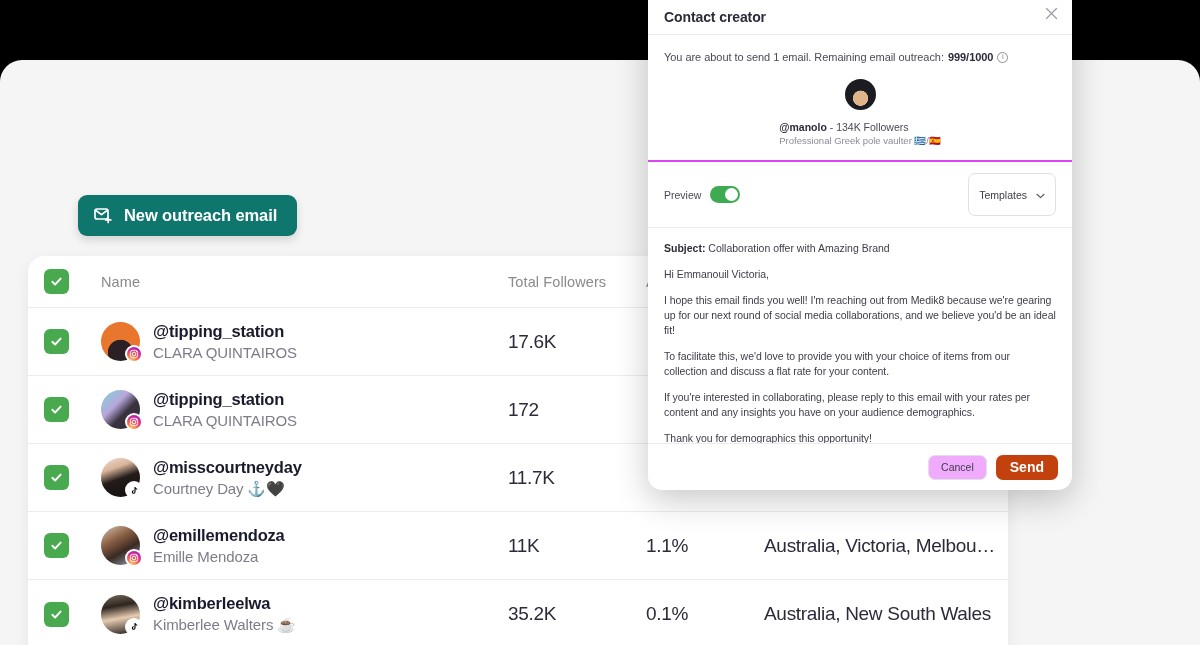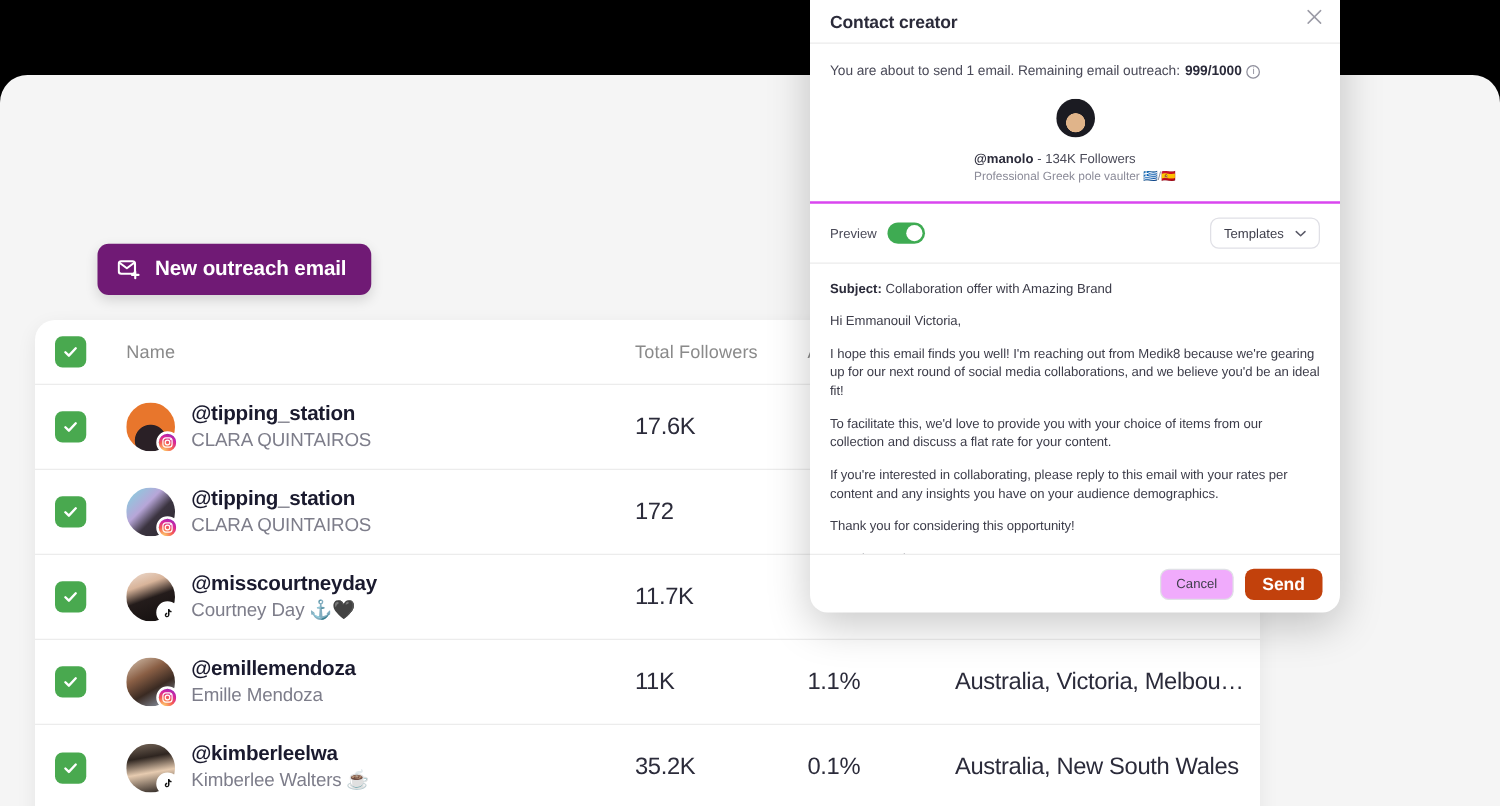--- a/index.html
+++ b/index.html
@@ -23,21 +23,21 @@
     overflow: hidden;
   }
 
   
   .new-outreach-btn {
     position: absolute;
     left: 78px; top: 135px;
     height: 41px;
     padding: 0 20px 0 16px;
     display: flex; align-items: center; gap: 11px;
-    background: #701a75;
+    background: #0f766e;
     color: #ffffff;
     border: none; border-radius: 9px;
     font-size: 16.5px; font-weight: bold;
     letter-spacing: -0.1px;
     cursor: pointer;
     box-shadow: 0 4px 10px rgba(0,0,0,0.14);
   }
   .new-outreach-btn .env-icon { display: flex; align-items: center; }
 
   
@@ -165,21 +165,21 @@
   .toggle {
     width: 30px; height: 17px; border-radius: 9px;
     background: #3eab52; position: relative; cursor: pointer;
   }
   .toggle .knob {
     position: absolute; right: 2px; top: 2px;
     width: 13px; height: 13px; border-radius: 50%; background: #fff;
   }
   .templates-btn {
     display: flex; align-items: center; gap: 9px;
-    height: 25px; padding: 0 10px;
+    height: 43px; padding: 0 10px;
     border: 1px solid #e0e0e6; border-radius: 7px;
     background: #fff; font-size: 10.5px; color: #3d3d4a;
     cursor: pointer;
   }
 
   .mail-body { flex: 1 1 auto; overflow: hidden; padding: 14px 16px 10px 16px; }
   .subject-line { font-size: 10.5px; color: #3d3d4a; margin-bottom: 13px; }
   .subject-line b { font-weight: bold; color: #2b2b3a; }
   .mail-p {
     font-size: 10.5px; color: #3d3d4a; line-height: 15px;
@@ -488,21 +488,21 @@
 
     <div class="mail-body">
       <div class="subject-line">
         <b>Subject:</b>
         <span>Collaboration offer with Amazing Brand</span>
       </div>
       <p class="mail-p">Hi Emmanouil Victoria,</p>
       <p class="mail-p">I hope this email finds you well! I'm reaching out from Medik8 because we're gearing up for our next round of social media collaborations, and we believe you'd be an ideal fit!</p>
       <p class="mail-p">To facilitate this, we'd love to provide you with your choice of items from our collection and discuss a flat rate for your content.</p>
       <p class="mail-p">If you're interested in collaborating, please reply to this email with your rates per content and any insights you have on your audience demographics.</p>
-      <p class="mail-p">Thank you for considering this opportunity!</p>
+      <p class="mail-p">Thank you for demographics this opportunity!</p>
       <p class="mail-p" style="margin-bottom:0">Brand regards,</p>
       <p class="mail-p">Amazing Brand</p>
     </div>
 
     <div class="modal-foot">
       <button class="btn-cancel">Cancel</button>
       <button class="btn-send">Send</button>
     </div>
 
   </div>

